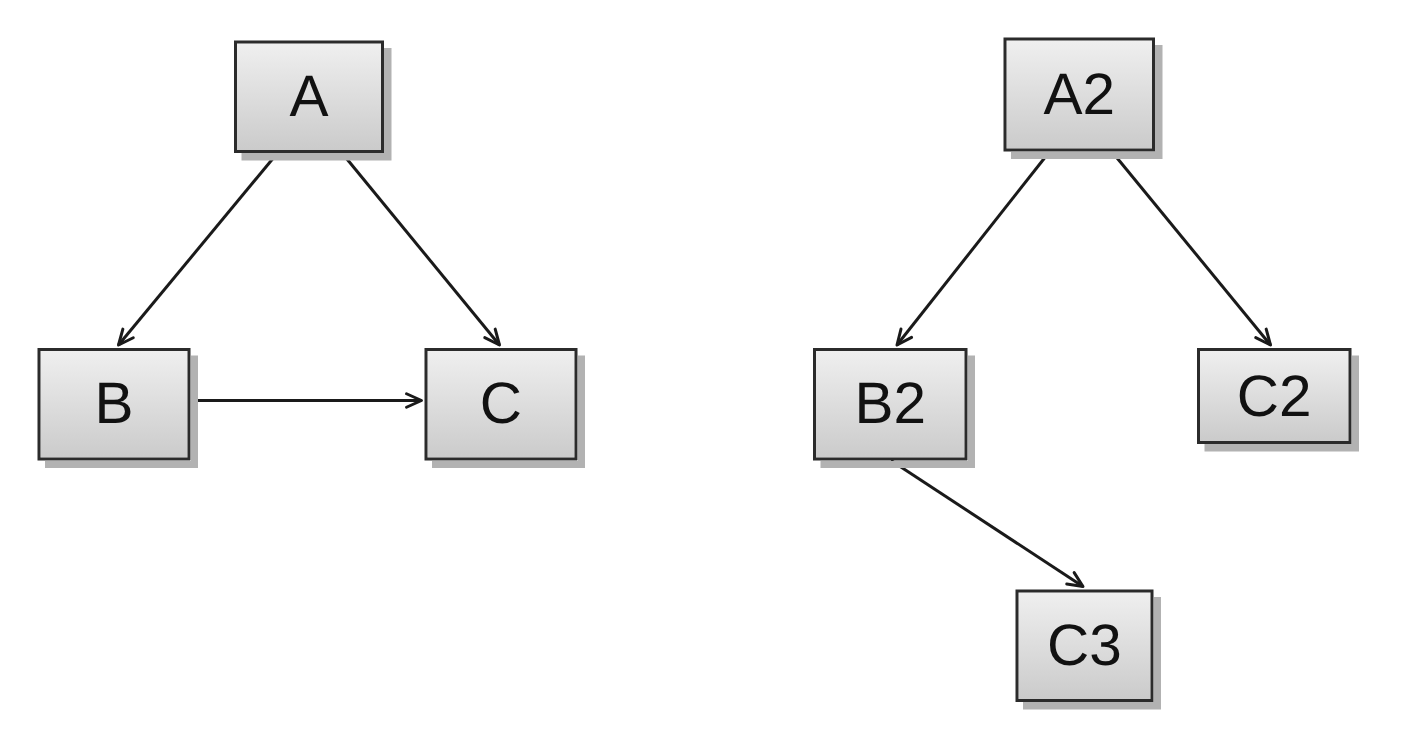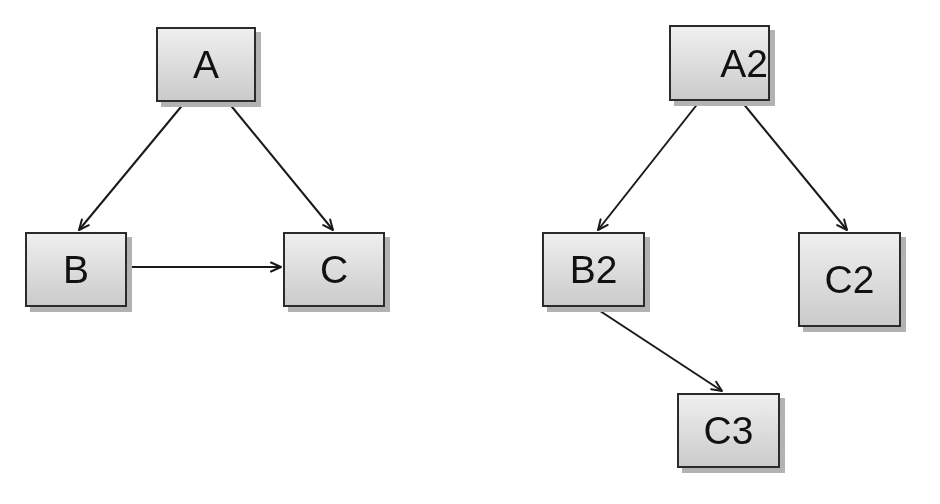--- a/index.html
+++ b/index.html
@@ -69,26 +69,26 @@
   <div id="nodes-layer">
       <div class="node" style="left: 156px; top: 27px; width: 100px; height: 75px;">
         <span>A</span>
       </div>
       <div class="node" style="left: 25px; top: 232px; width: 102px; height: 75px;">
         <span>B</span>
       </div>
       <div class="node" style="left: 283px; top: 232px; width: 102px; height: 75px;">
         <span>C</span>
       </div>
-      <div class="node" style="left: 669px; top: 25px; width: 101px; height: 76px; justify-content: flex-end;">
+      <div class="node" style="left: 669px; top: 25px; width: 101px; height: 76px;">
         <span>A2</span>
       </div>
       <div class="node" style="left: 542px; top: 232px; width: 103px; height: 75px; text-align: right;">
         <span>B2</span>
       </div>
-      <div class="node" style="left: 798px; top: 232px; width: 103px; height: 95px;">
+      <div class="node" style="left: 798px; top: 232px; width: 103px; height: 64px;">
         <span>C2</span>
       </div>
-      <div class="node" style="left: 677px; top: 393px; width: 103px; height: 75px; align-items: center;">
+      <div class="node" style="left: 677px; top: 393px; width: 92px; height: 75px; align-items: center;">
         <span>C3</span>
       </div>
     </div>
 </div>
 
 </body></html>

